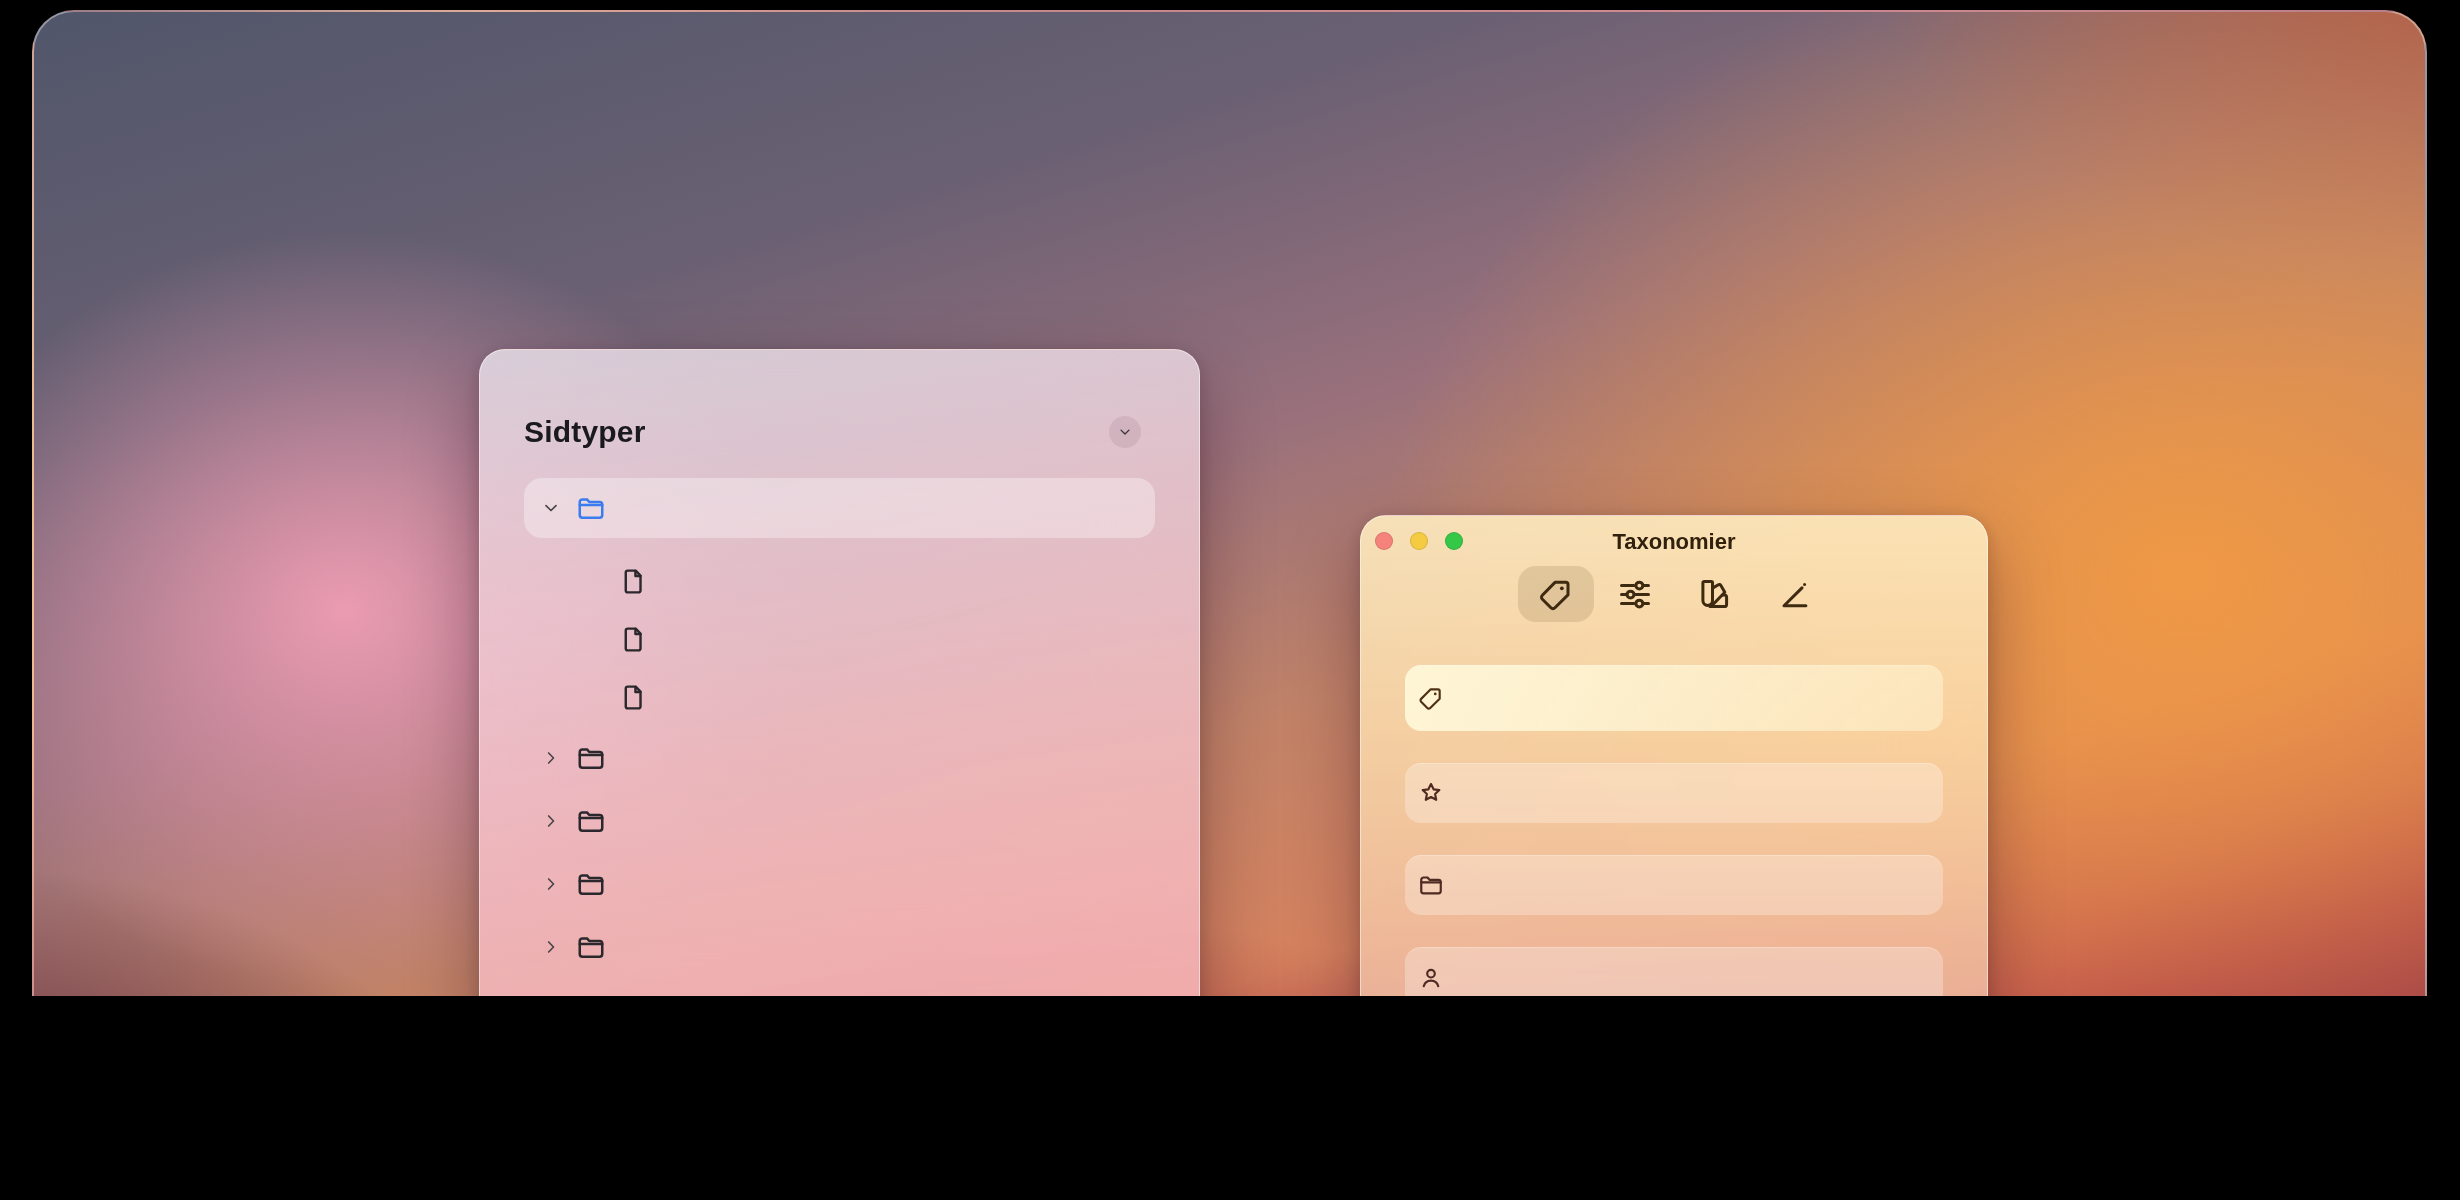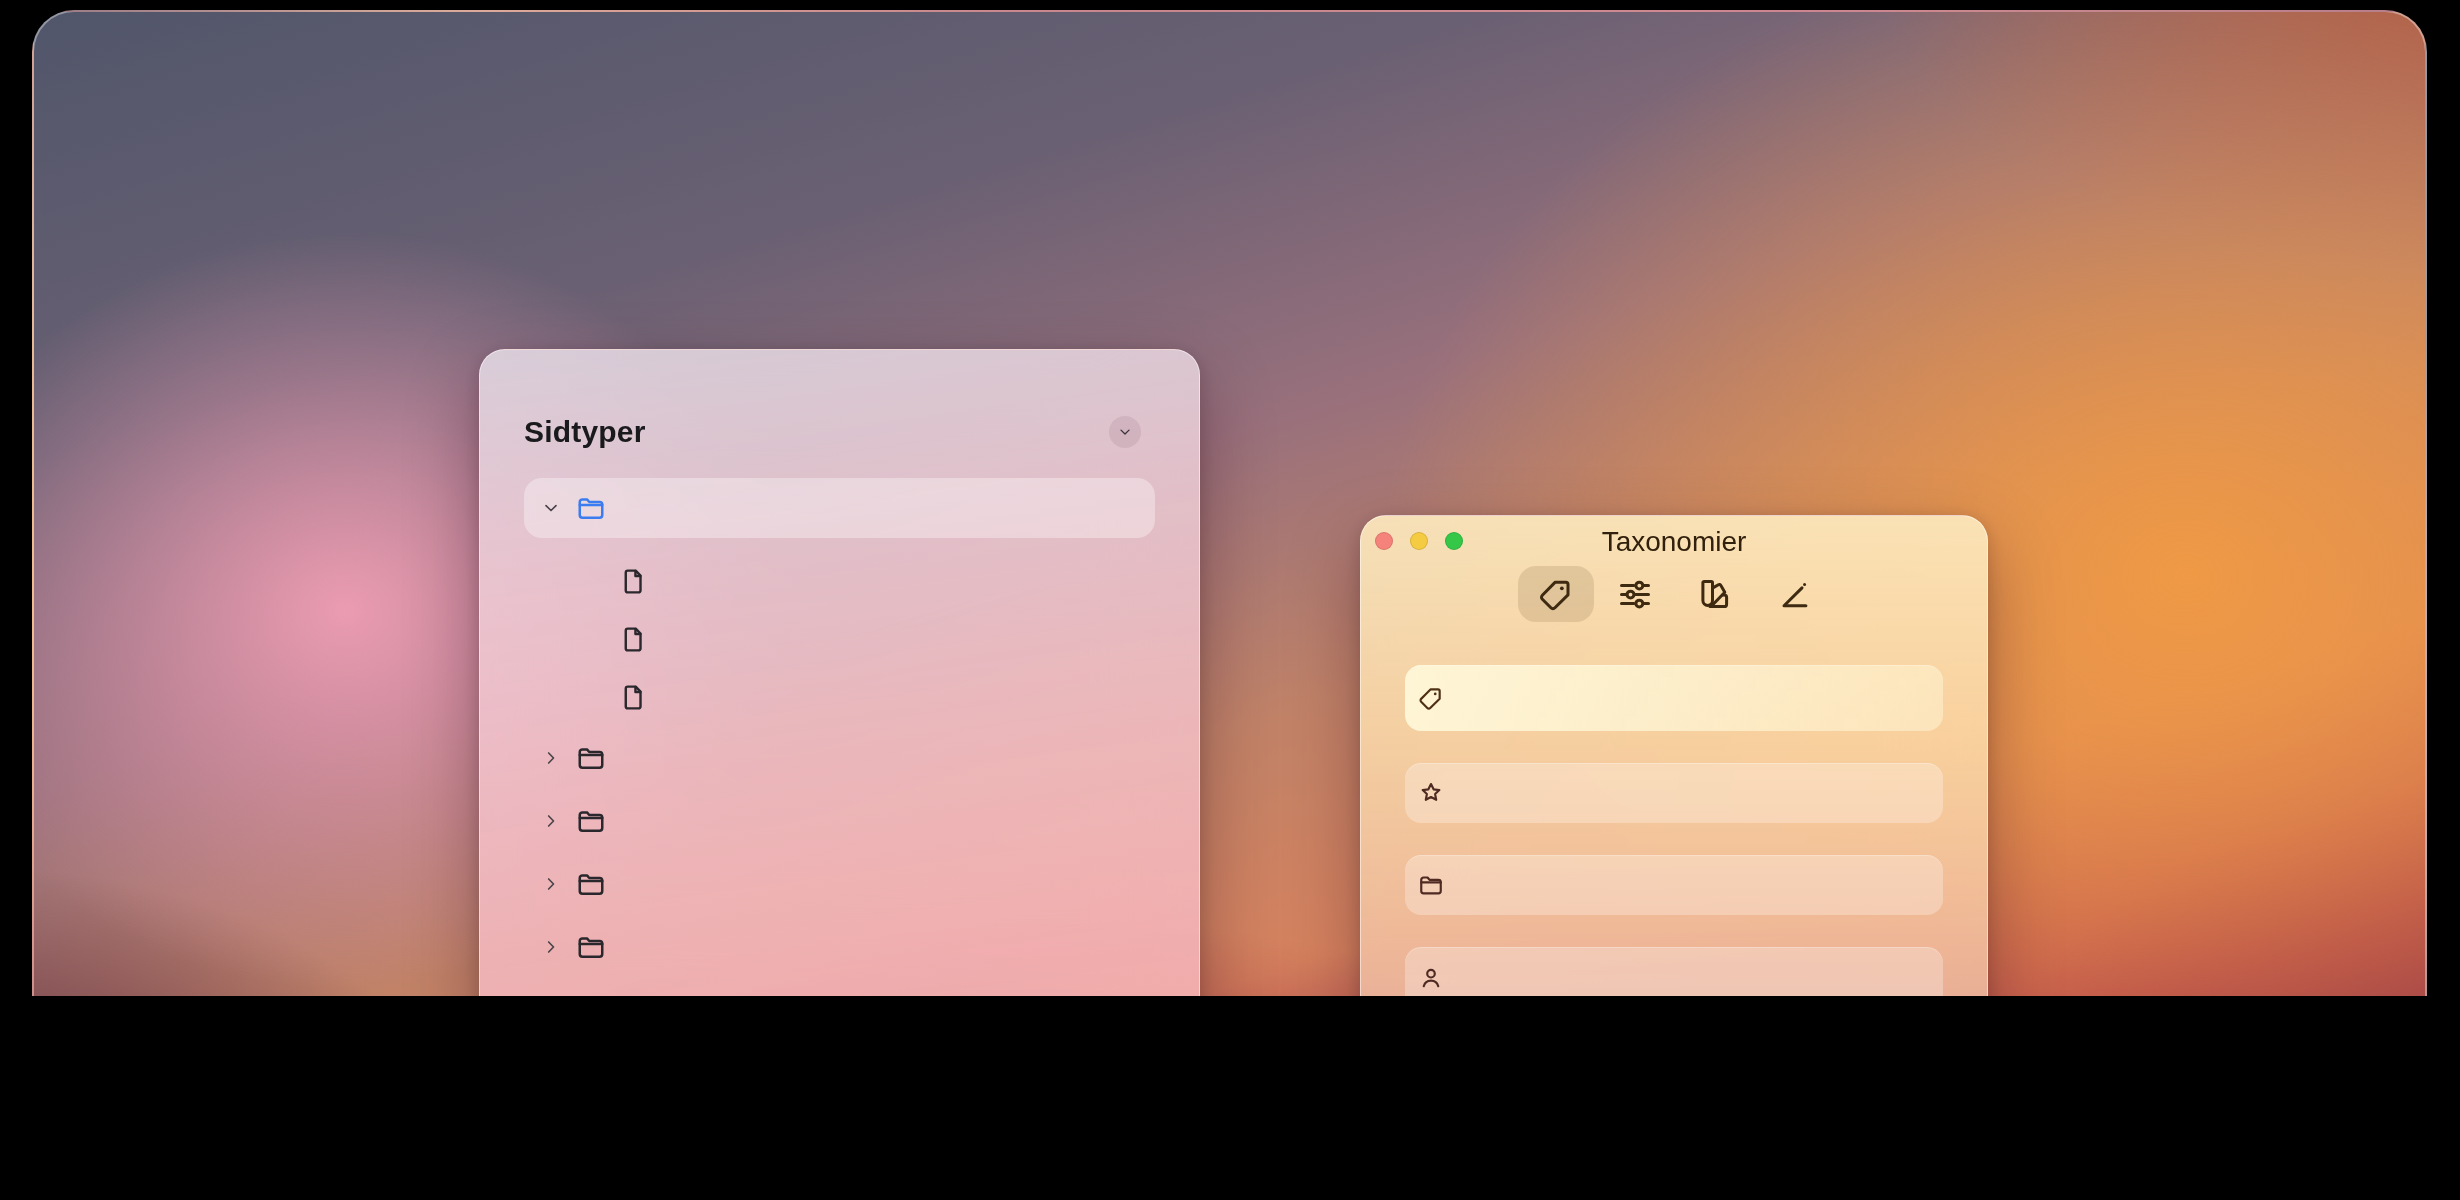--- a/index.html
+++ b/index.html
@@ -44,21 +44,21 @@
   svg{display:block;}
   
   .taxwin{left:1326px;top:503px;width:628px;height:700px;border-radius:26px;
     background:linear-gradient(180deg, rgba(252,233,190,.92) 0%, rgba(250,219,172,.86) 32%,
       rgba(242,196,166,.82) 62%, rgba(224,172,170,.80) 100%);
     color:#3a2711;}
   .titlebar{position:relative;height:50px;}
   .lights{position:absolute;left:14px;top:16px;display:flex;gap:17px;}
   .light{width:18px;height:18px;border-radius:50%;border:1px solid rgba(0,0,0,.12);}
   .win-title{position:absolute;left:0;right:0;text-align:center;line-height:52px;
-    font-size:28px;font-weight:400;color:#30200d;}
+    font-size:22px;font-weight:700;color:#30200d;}
   .toolbar{position:absolute;top:50px;left:0;right:0;display:flex;justify-content:center;gap:3px;}
   .toolbtn{width:76px;height:56px;border-radius:18px;display:flex;align-items:center;justify-content:center;
     color:#3d2a10;background:transparent;border:none;cursor:pointer;}
   .toolbtn.active{background:rgba(120,88,55,.17);}
   .toolbtn svg{width:36px;height:36px;}
   .fields{position:absolute;top:149px;left:44px;right:44px;display:flex;flex-direction:column;gap:32px;}
   .field{display:flex;align-items:center;border-radius:16px;background:rgba(255,255,255,.28);
     padding-left:13px;padding-right:19px;color:#4e2a22;box-shadow:0 1px 0 rgba(255,255,255,.25) inset;}
   .field.hi{background:linear-gradient(90deg, rgba(255,249,219,.9) 0%, rgba(255,244,210,.55) 100%);color:#4f3014;}
   .field .ficon{width:26px;height:26px;margin-right:7px;flex:0 0 auto;}

